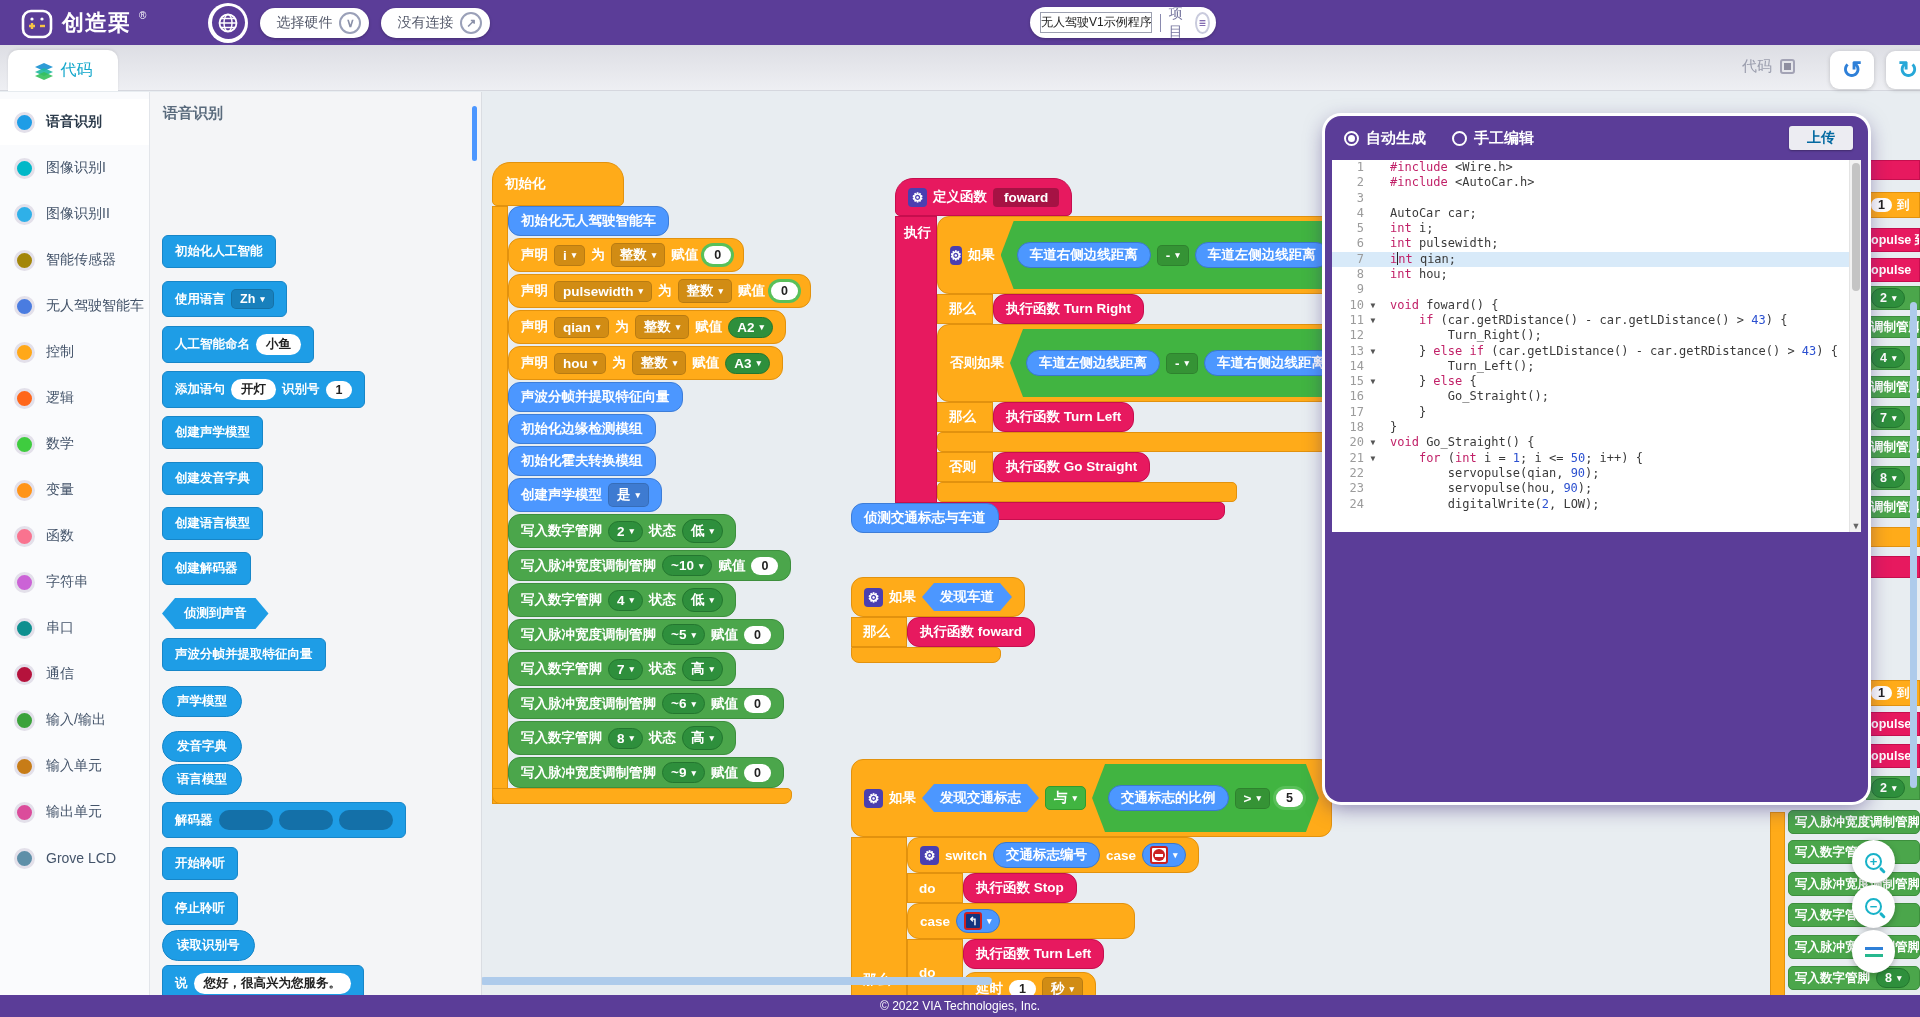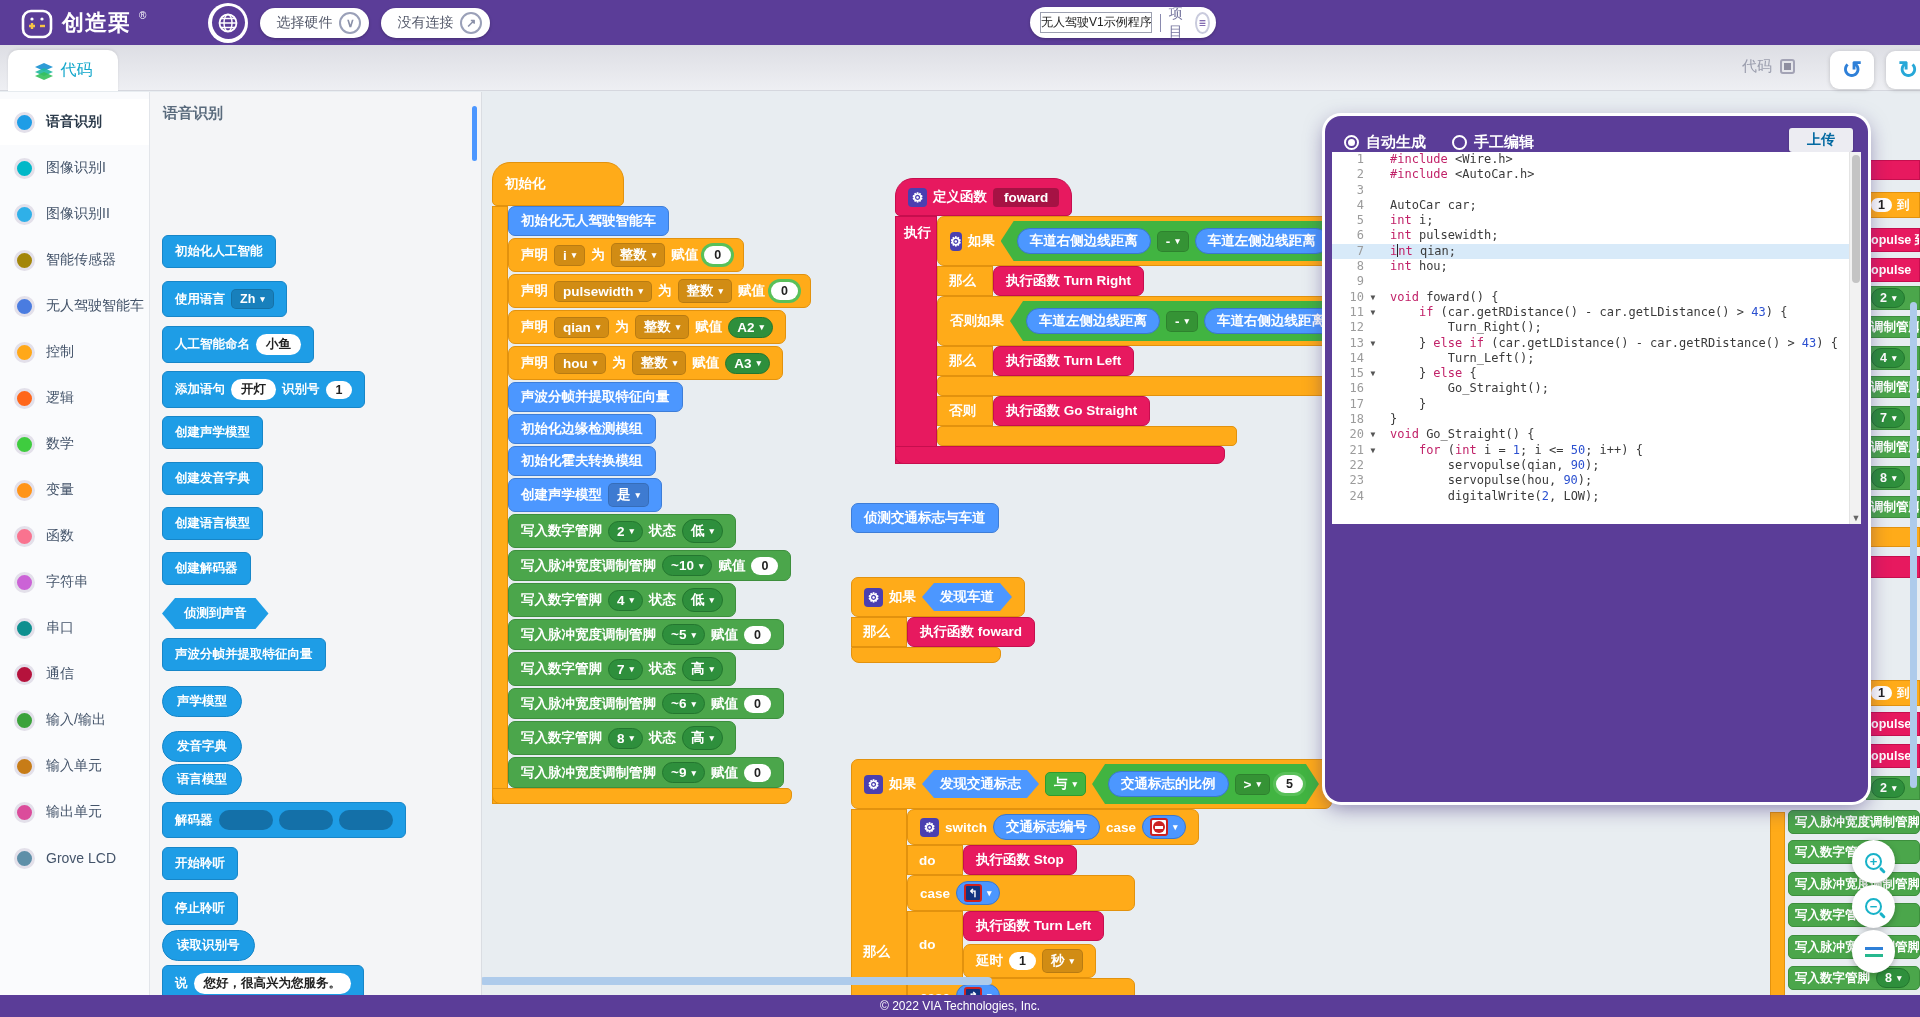--- a/index.html
+++ b/index.html
@@ -41,21 +41,21 @@
   .pal-hd { position:absolute; left:13px; top:12px; font-size:15px; font-weight:bold; color:#5A6B7D; }
   .pblk { position:absolute; left:12px; display:inline-flex; align-items:center; gap:6px; background:#1E9DE6; border:1px solid #1786C8; color:#fff; font-size:12.5px; font-weight:bold; padding:7px 12px; border-radius:6px; white-space:nowrap; cursor:grab; }
   .pblk.rep { border-radius:999px; padding:6px 14px; }
   .pblk.bool { clip-path:polygon(13px 0,calc(100% - 13px) 0,100% 50%,calc(100% - 13px) 100%,13px 100%,0 50%); padding:7px 22px; border:none; }
   .pal-scroll { position:absolute; left:322px; top:14px; width:5px; height:55px; background:#4C97FF; border-radius:3px; }
 
   
   .canvas { position:absolute; left:482px; top:92px; width:1438px; height:903px; background:#E8EDF1; z-index:1; }
   .layer { position:absolute; left:0; top:0; width:1920px; height:1017px; z-index:2; pointer-events:none; }
   .stack { position:absolute; display:flex; flex-direction:column; align-items:flex-start; pointer-events:auto; }
-  .brow { display:inline-flex; align-items:center; gap:6px; padding:4px 12px; color:#fff; font-size:13.5px; font-weight:bold; border-radius:7px; white-space:nowrap; overflow:hidden; min-height:30px; cursor:grab; }
+  .brow { display:inline-flex; align-items:center; gap:6px; padding:4px 12px; color:#fff; font-size:13.5px; font-weight:bold; border-radius:12px; white-space:nowrap; overflow:hidden; min-height:30px; cursor:grab; }
   .hat { border-radius:18px 18px 5px 5px; }
   .bc-orange { background:#FFAB19; border:1px solid #E2920E; }
   .bc-blue   { background:#4C97FF; border:1px solid #3D7DD8; }
   .bc-green  { background:#4BA64B; border:1px solid #3D8F3D; }
   .bc-magenta{ background:#E7195F; border:1px solid #C60E4E; }
   .bbar { border-radius:5px; }
   .bcol { display:flex; flex-direction:column; align-items:flex-start; }
   .cblk { position:relative; display:flex; flex-direction:column; align-items:flex-start; }
   .cspine { position:absolute; left:0; top:0; bottom:0; }
   .ccap { position:absolute; left:0; bottom:0; border-radius:0 5px 8px 8px; }
@@ -65,33 +65,33 @@
   
   .bt { color:#fff; }
   .bdd { display:inline-flex; align-items:center; gap:5px; background:rgba(0,0,0,.18); border:1px solid rgba(0,0,0,.12); border-radius:5px; padding:2px 8px; color:#fff; cursor:pointer; }
   .bdd em { font-style:normal; font-size:9px; }
   .ddg { border-radius:999px; background:#2E8F3C; border:1px solid #23762F; }
   .gchip { background:#41B441; border:1px solid #2F9B2F; }
   .bnum { background:#fff; color:#222; border-radius:999px; padding:2px 10px; min-width:14px; text-align:center; font-size:12.5px; font-weight:bold; cursor:text; }
   .bnum.ring { box-shadow:0 0 0 3px #59C059; }
   .brep { background:#4C97FF; border:1px solid #3B78CC; color:#fff; border-radius:999px; padding:3px 12px; cursor:grab; }
   .bhexb { background:#4C97FF; color:#fff; padding:5px 18px; clip-path:polygon(12px 0,calc(100% - 12px) 0,100% 50%,calc(100% - 12px) 100%,12px 100%,0 50%); cursor:grab; }
-  .bgrp { display:inline-flex; align-items:center; gap:6px; background:#41B441; padding:7px 16px; clip-path:polygon(13px 0,calc(100% - 13px) 0,100% 50%,calc(100% - 13px) 100%,13px 100%,0 50%); }
+  .bgrp { display:inline-flex; align-items:center; gap:6px; background:#41B441; padding:21px 16px; clip-path:polygon(13px 0,calc(100% - 13px) 0,100% 50%,calc(100% - 13px) 100%,13px 100%,0 50%); }
   .bgear { width:19px; height:19px; background:#4A3FB0; border-radius:4px; color:#fff; font-size:13px; display:inline-flex; align-items:center; justify-content:center; cursor:pointer; }
   .bfn { background:rgba(0,0,0,.28); border-radius:4px; padding:2px 11px; color:#fff; }
   .bslot { width:54px; height:20px; background:#1470A8; border-radius:999px; display:inline-block; }
   .bico { display:inline-flex; align-items:center; gap:5px; background:#4C97FF; border:1px solid #3B78CC; border-radius:999px; padding:2px 7px; cursor:pointer; }
   .sign { width:18px; height:18px; border:2px solid #CC2222; border-radius:3px; background:#fff; display:inline-flex; align-items:center; justify-content:center; }
   .sign.stop i { width:12px; height:12px; border-radius:50%; background:#CC2222; position:relative; display:block; }
   .sign.stop i:after { content:""; position:absolute; left:2px; top:5px; width:8px; height:2.5px; background:#fff; }
   .sign.turn { background:#12337F; color:#fff; font-size:11px; font-weight:bold; }
 
   
   .panel { position:absolute; left:1325px; top:116px; width:543px; height:686px; background:#5B3D98; border-radius:16px; padding:0 7px 7px 7px; z-index:30; box-shadow:0 0 0 3px #fff,0 6px 20px rgba(50,30,110,.5); }
-  .panel-hd { height:36px; display:flex; align-items:flex-end; gap:26px; padding:0 8px 0 12px; color:#fff; font-size:15px; font-weight:bold; }
+  .panel-hd { height:44px; display:flex; align-items:center; gap:26px; padding:0 8px 0 12px; color:#fff; font-size:15px; font-weight:bold; }
   .radio { display:flex; align-items:center; gap:7px; cursor:pointer; }
   .rdot { width:15px; height:15px; border-radius:50%; border:2px solid #fff; display:flex; align-items:center; justify-content:center; }
   .rdot.on:after { content:""; width:7px; height:7px; border-radius:50%; background:#fff; }
   .upload { margin-left:auto; background:#ECECF2; color:#0369a1; font-size:14px; font-weight:bold; padding:3px 18px; border-radius:3px; cursor:pointer; box-shadow:0 1px 2px rgba(0,0,0,.3); }
   .codearea { height:372px; background:#fff; display:flex; position:relative; overflow:hidden; }
   .gutter { width:50px; background:#FAFAFA; border-right:1px solid #E0E0E0; }
   .codecol { flex:1; position:relative; }
   .cline { display:flex; height:15.3px; font-family:"DejaVu Sans Mono",monospace; font-size:12px; line-height:15.3px; white-space:pre; }
   .cline .no { width:34px; text-align:right; color:#9B9B9B; flex:none; padding-right:2px; }
   .cline .fold { width:14px; color:#555; font-size:8px; flex:none; text-align:center; }

